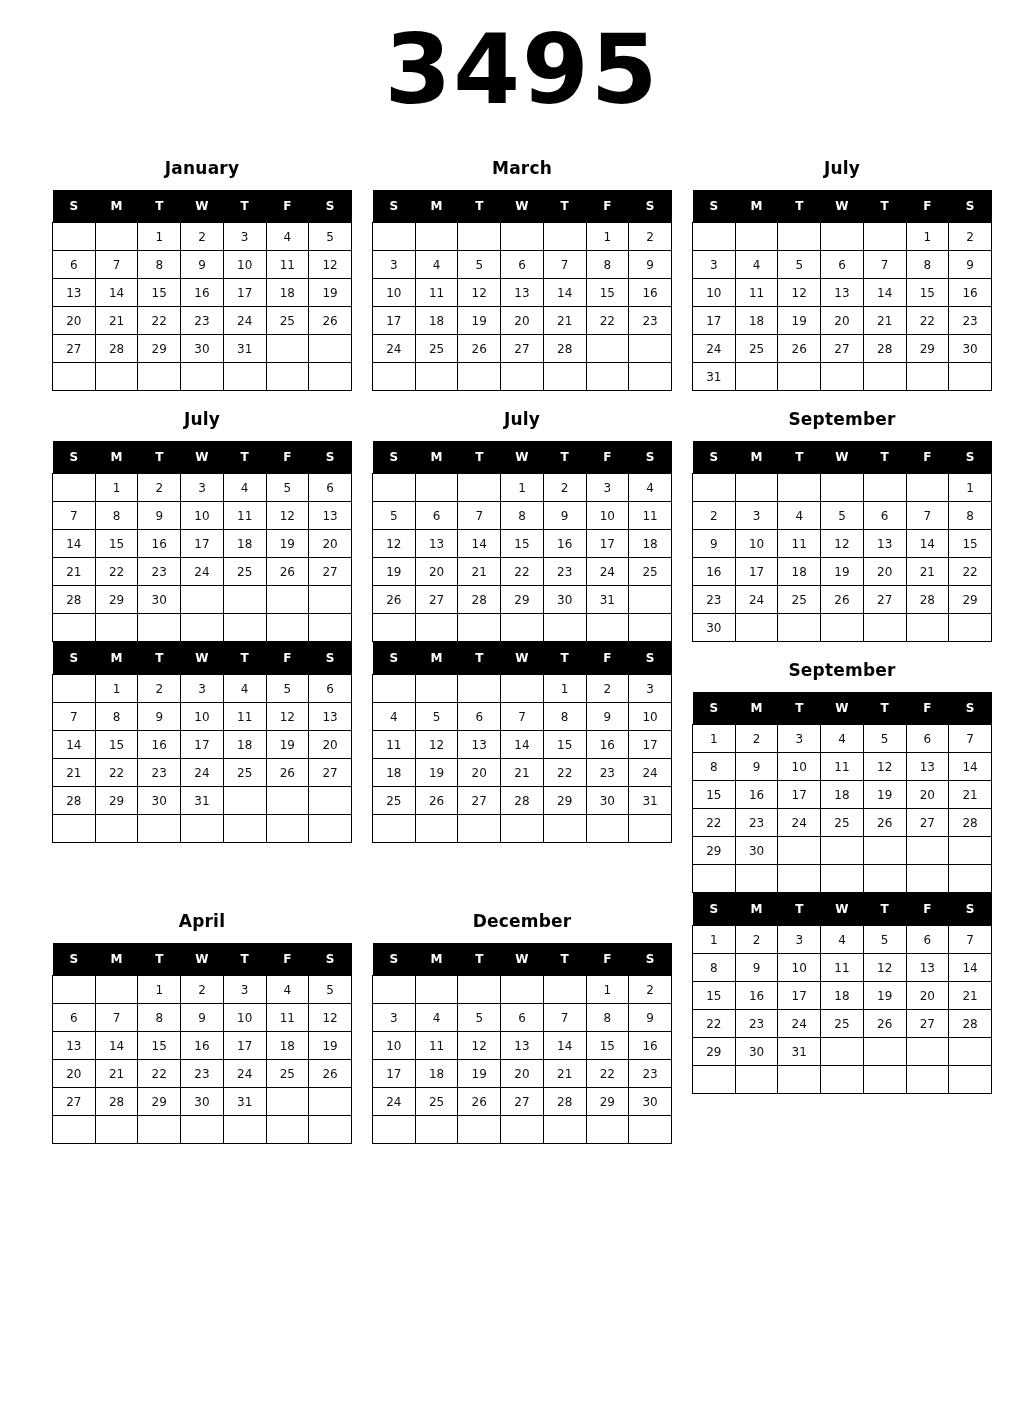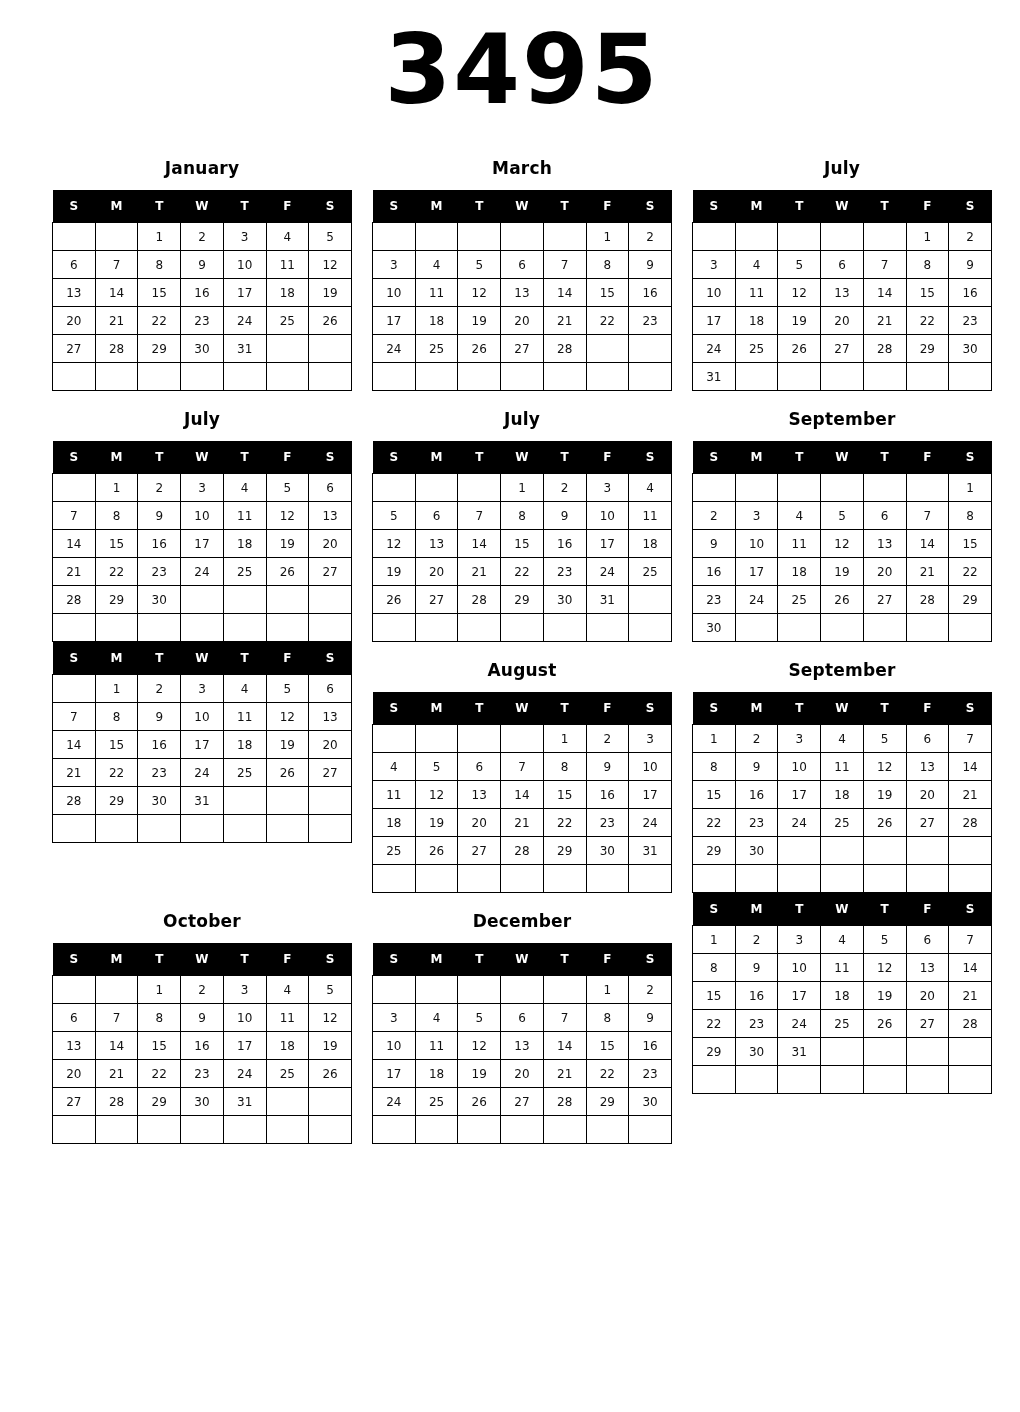--- a/index.html
+++ b/index.html
@@ -584,21 +584,20 @@
               <td class="empty"></td>
               <td class="empty"></td>
               <td class="empty"></td>
               <td class="empty"></td>
               <td class="empty"></td>
             </tr>
           </tbody>
         </table>
       </div>
       <div class="month">
-        <div class="month-name">August</div>
         <table class="cal">
           <thead>
             <tr class="thead-row">
               <th>S</th>
               <th>M</th>
               <th>T</th>
               <th>W</th>
               <th>T</th>
               <th>F</th>
               <th>S</th>
@@ -728,21 +727,21 @@
               <td class="empty"></td>
               <td class="empty"></td>
               <td class="empty"></td>
               <td class="empty"></td>
               <td class="empty"></td>
             </tr>
           </tbody>
         </table>
       </div>
       <div class="month">
-        <div class="month-name">October</div>
+        <div class="month-name">April</div>
         <table class="cal">
           <thead>
             <tr class="thead-row">
               <th>S</th>
               <th>M</th>
               <th>T</th>
               <th>W</th>
               <th>T</th>
               <th>F</th>
               <th>S</th>

